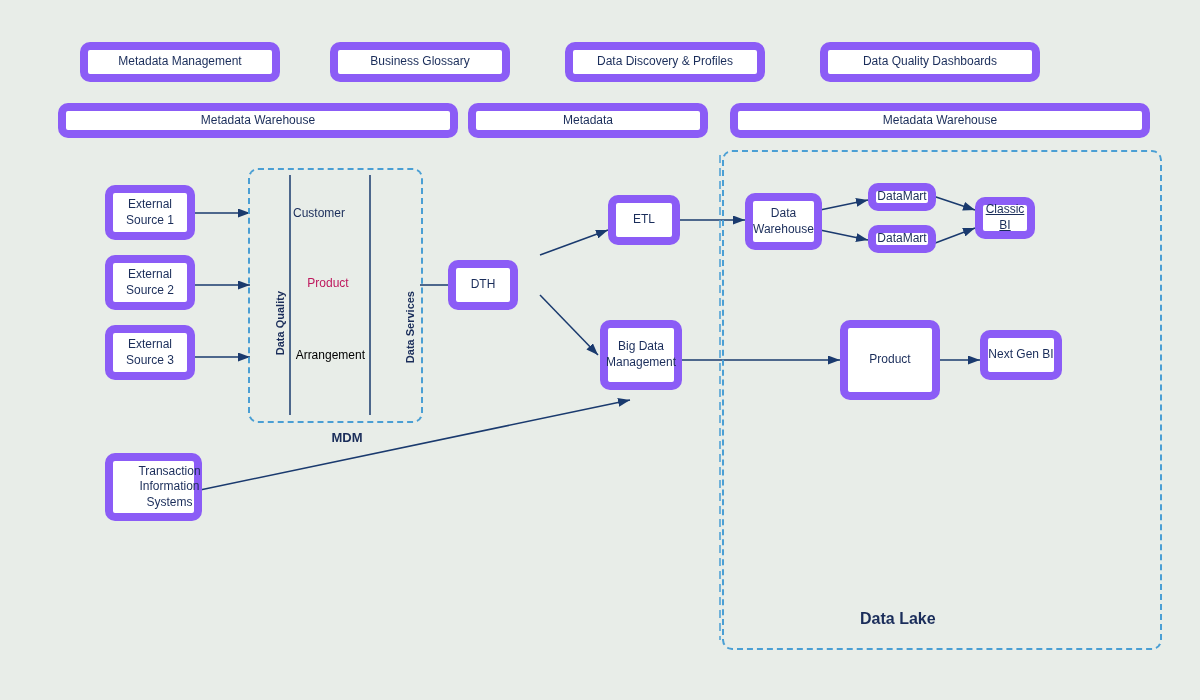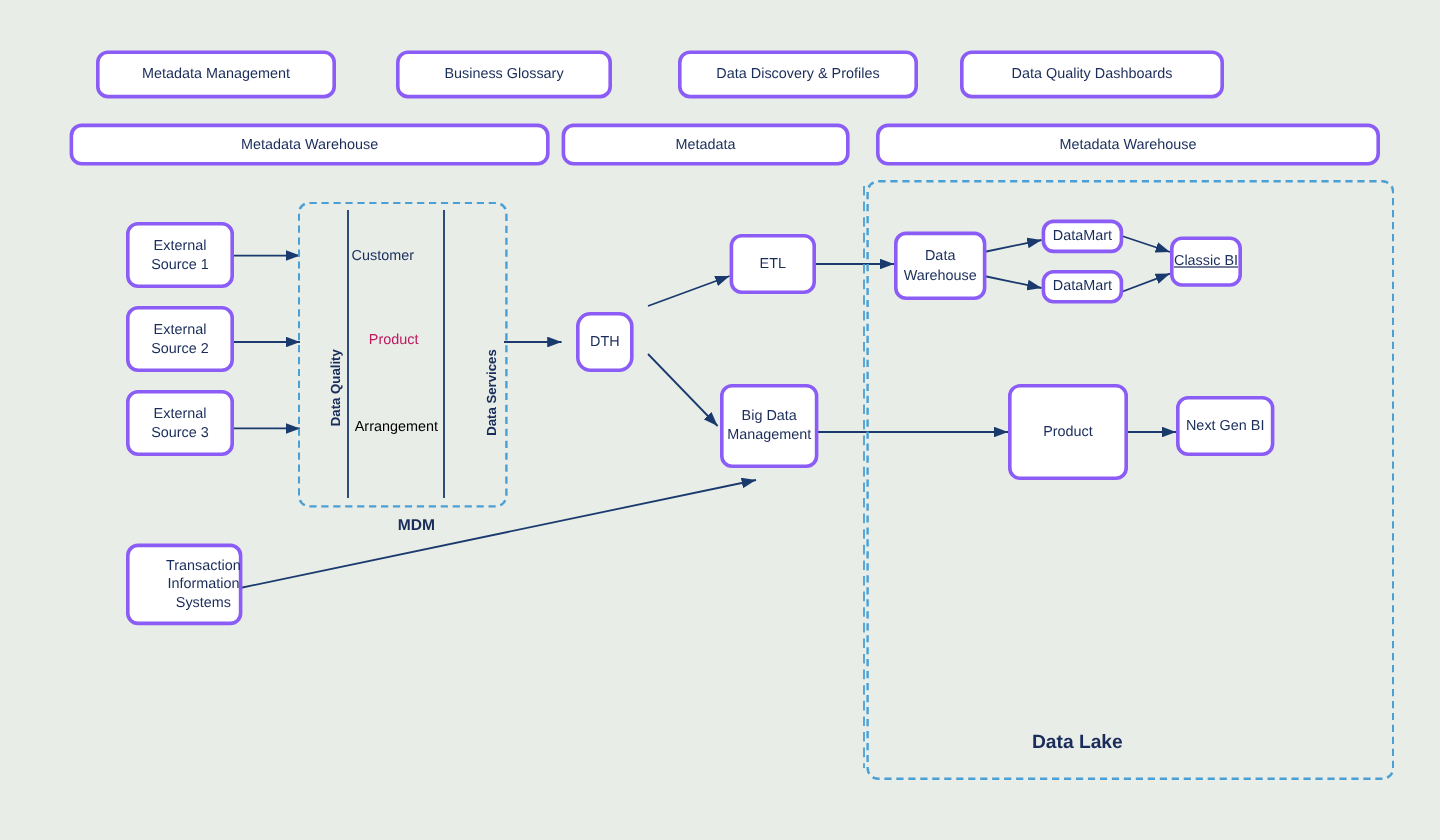--- a/index.html
+++ b/index.html
@@ -12,21 +12,21 @@
       font-size: 12px;
       color: #1a2d5a;
     }
     .diagram-container {
       position: relative;
       width: 1200px;
       height: 700px;
     }
     .box {
       position: absolute;
-      border: 3px solid #8b5cf6;
+      border: 8px solid #8b5cf6;
       border-radius: 10px;
       background: white;
       display: flex;
       align-items: center;
       justify-content: center;
       text-align: center;
       font-size: 12px;
       color: #1a2d5a;
       font-weight: 500;
       line-height: 1.3;
@@ -123,21 +123,21 @@
 
   <div class="box" style="left:80px; top:42px; width:200px; height:40px;">
     <span>Metadata Management</span>
   </div>
   <div class="box" style="left:330px; top:42px; width:180px; height:40px;">
     <span>Business Glossary</span>
   </div>
   <div class="box" style="left:565px; top:42px; width:200px; height:40px;">
     <span>Data Discovery &amp; Profiles</span>
   </div>
-  <div class="box" style="left:800px; top:42px; width:220px; height:40px;">
+  <div class="box" style="left:820px; top:42px; width:220px; height:40px;">
     <span>Data Quality Dashboards</span>
   </div>
 
   <div class="box" style="left:58px; top:103px; width:400px; height:35px;">
     <span>Metadata Warehouse</span>
   </div>
   <div class="box" style="left:468px; top:103px; width:240px; height:35px;">
     <span>Metadata</span>
   </div>
   <div class="box" style="left:730px; top:103px; width:420px; height:35px;">
@@ -171,21 +171,21 @@
   </div>
 
   <div class="rotated-label" style="left:254px; top:285px; transform:rotate(-90deg) translateX(-50%) translateY(-50%);">
     <span>Data Quality</span>
   </div>
 
   <div class="rotated-label" style="left:380px; top:285px; transform:rotate(-90deg) translateX(-50%) translateY(-50%);">
     <span>Data Services</span>
   </div>
 
-  <div class="box" style="left:480px; top:260px; width:48px; height:50px;border-radius:12px;">
+  <div class="box" style="left:448px; top:260px; width:70px; height:50px;">
     <span>DTH</span>
   </div>
 
   <div class="box" style="left:608px; top:195px; width:72px; height:50px;">
     <span>ETL</span>
   </div>
 
   <div class="box" style="left:600px; top:320px; width:82px; height:70px;">
     <span>Big Data
 Management</span>

